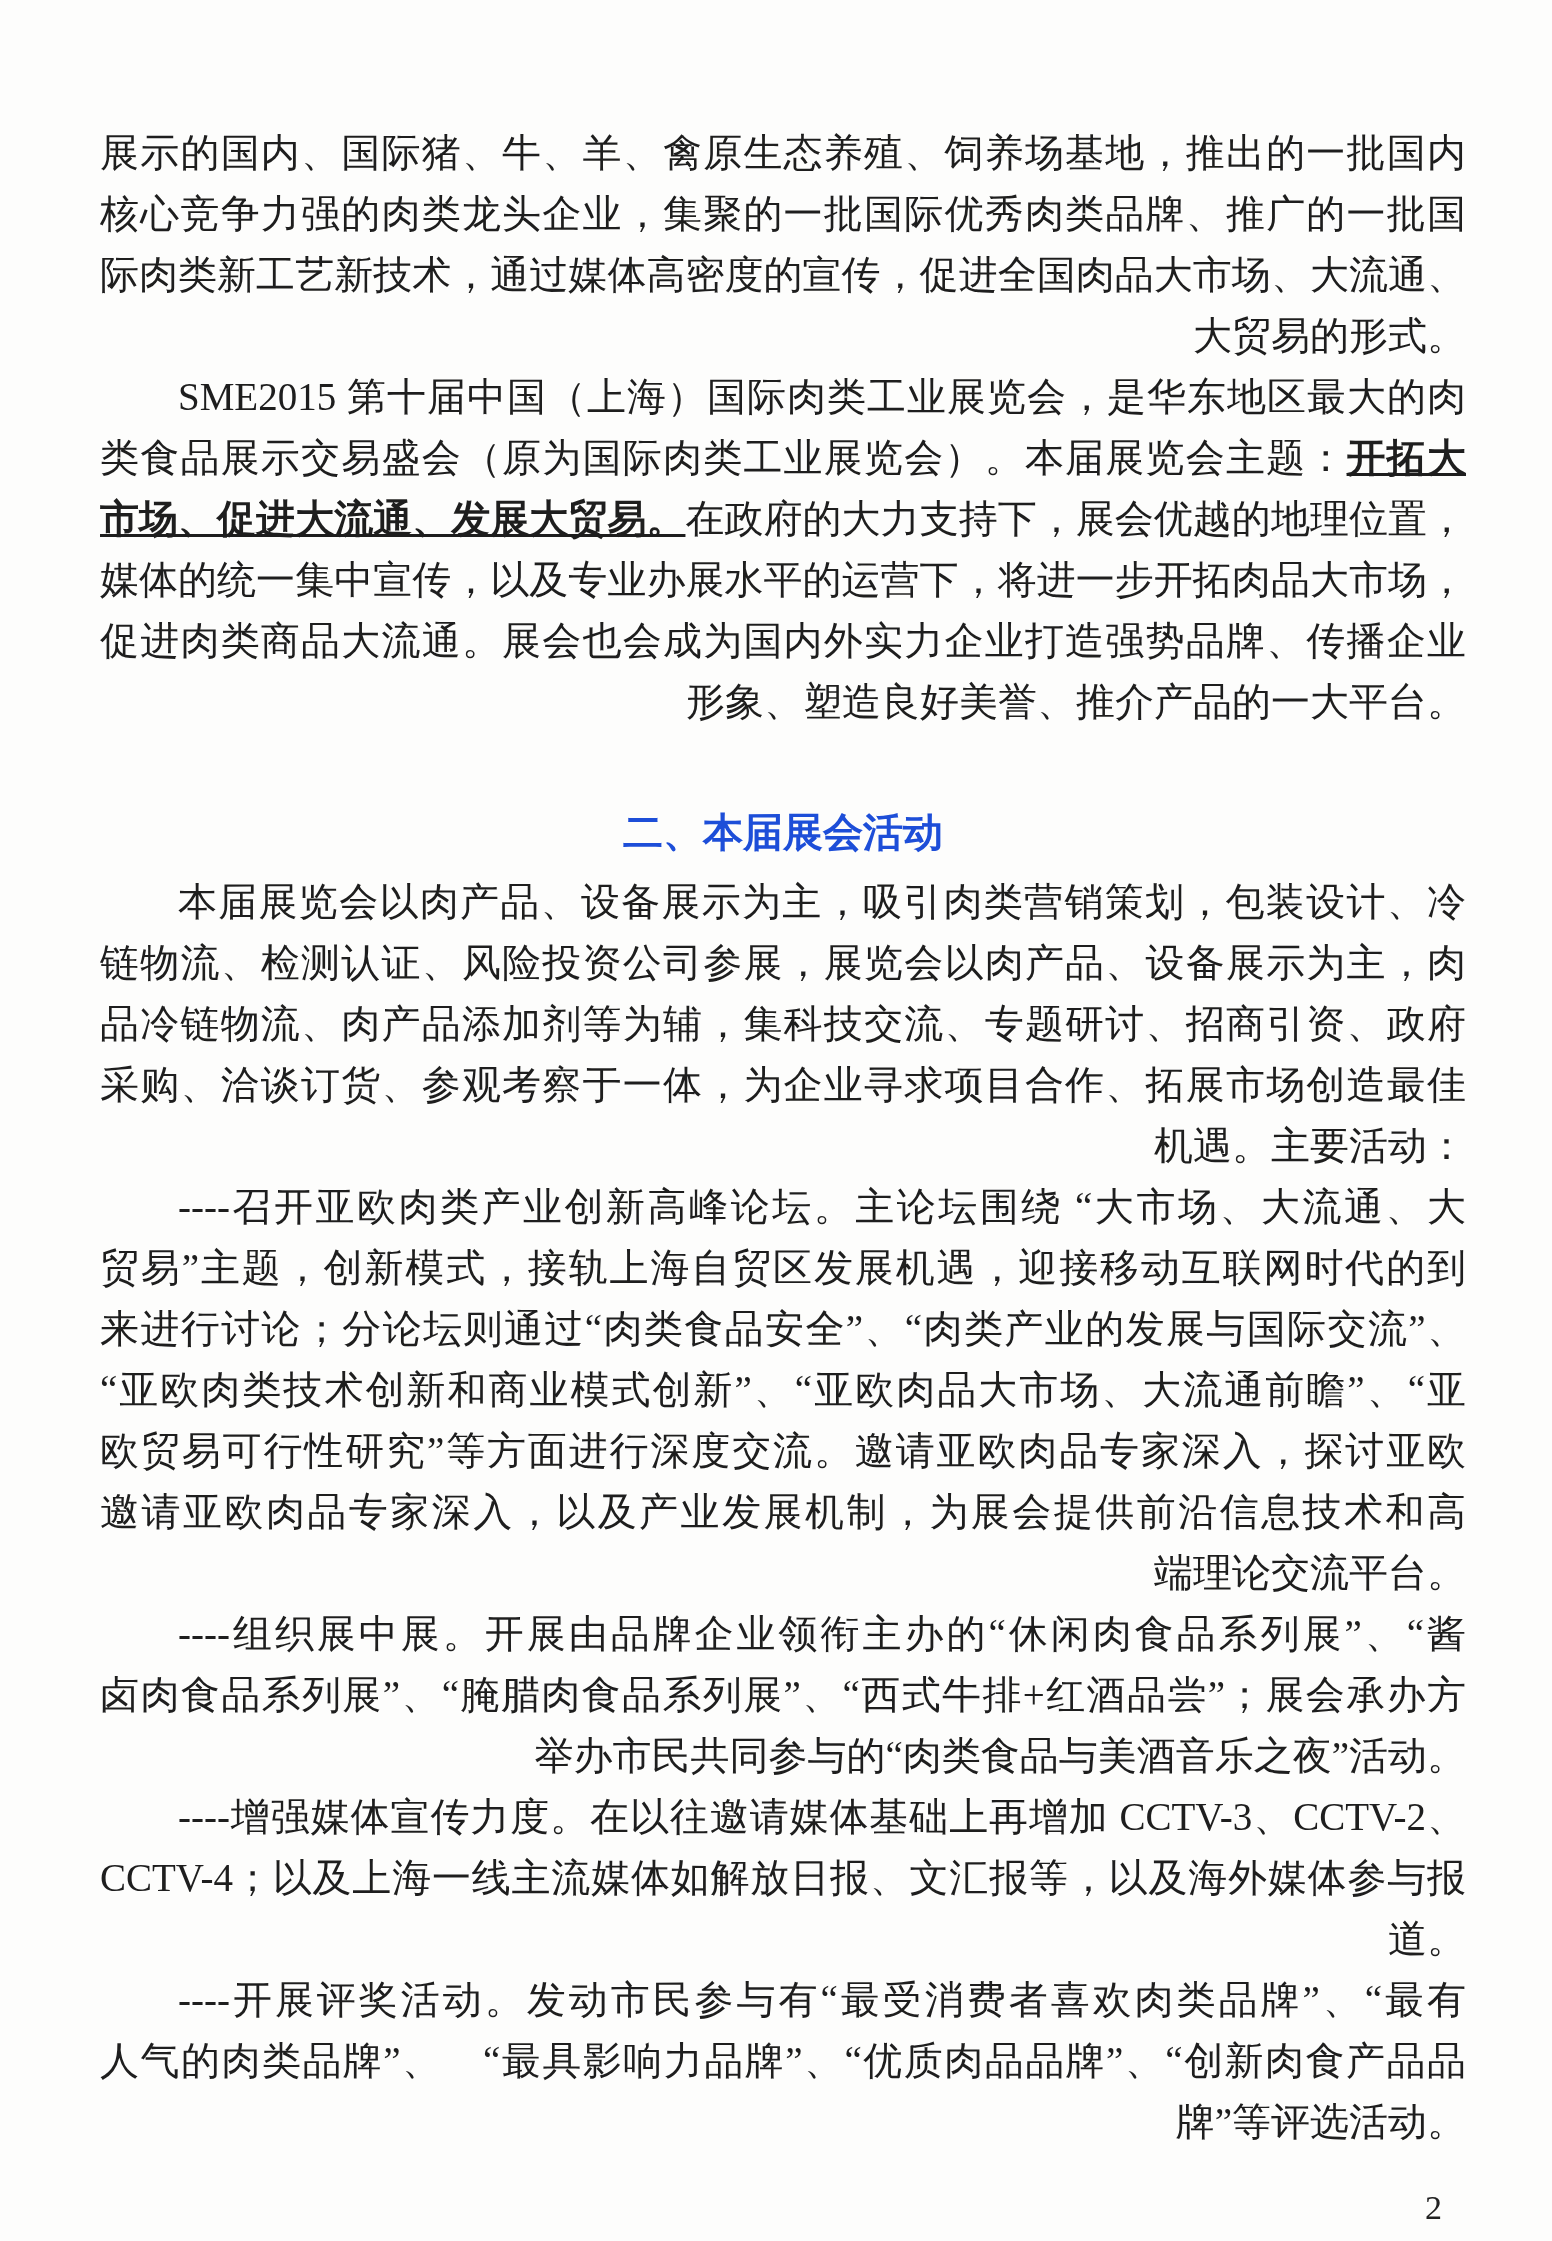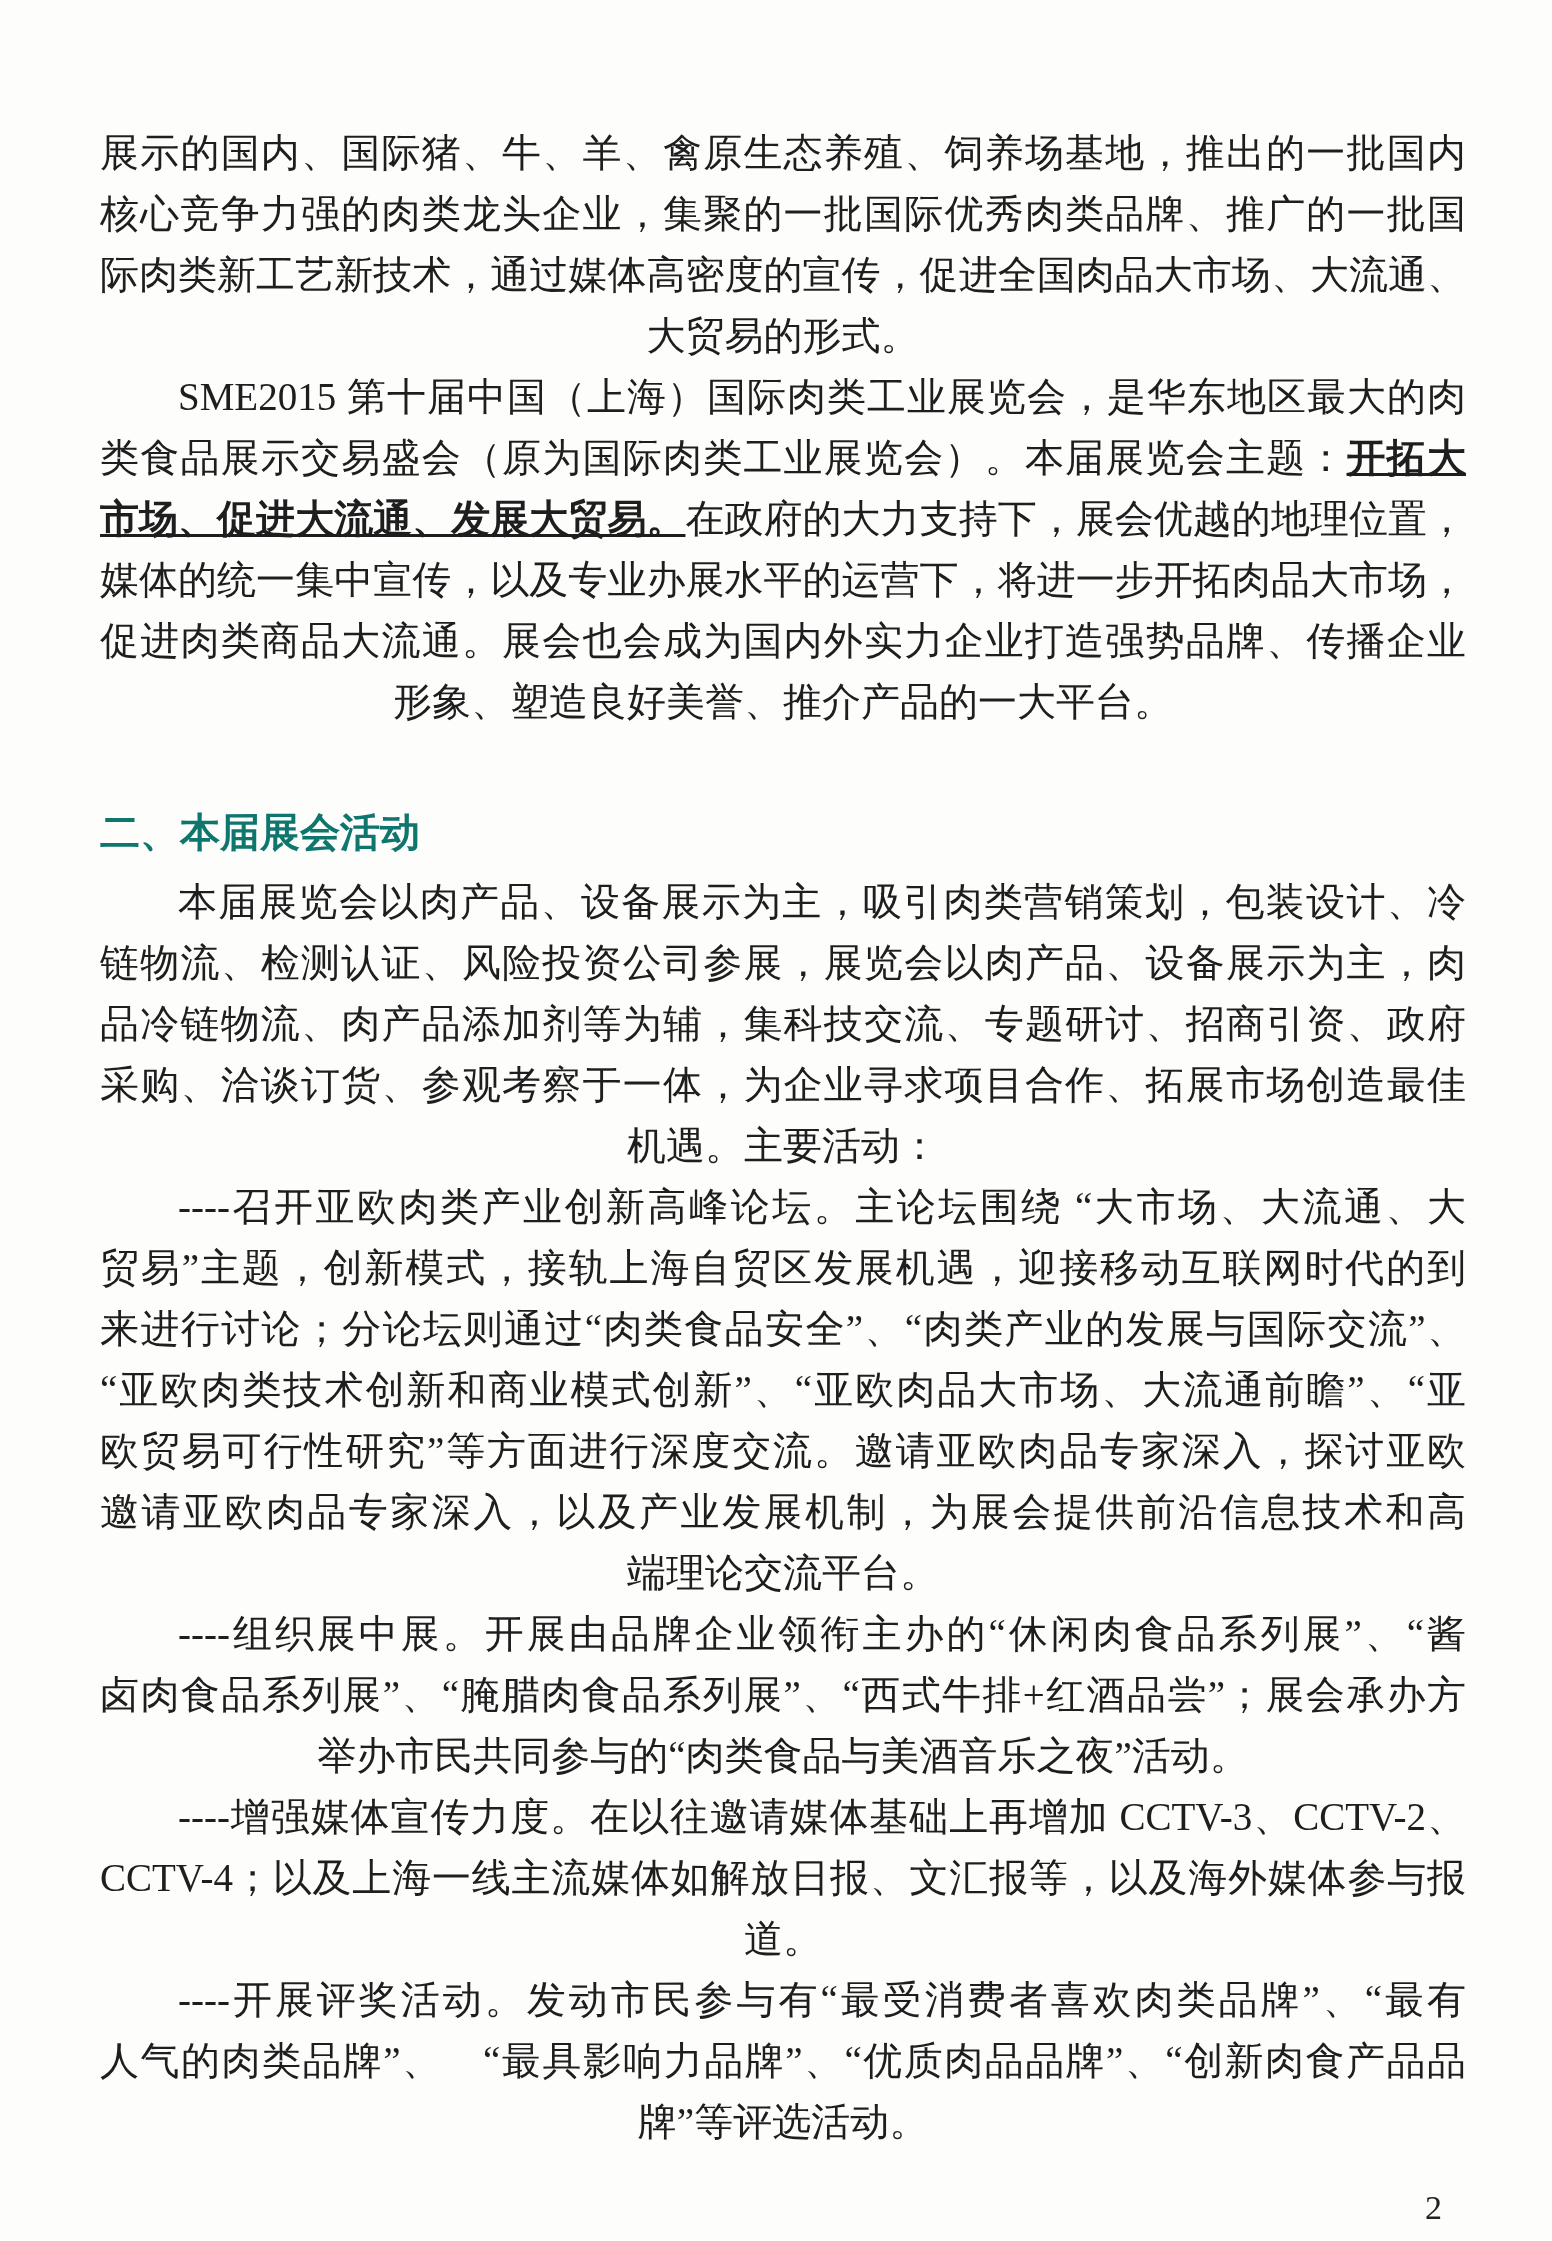--- a/index.html
+++ b/index.html
@@ -21,37 +21,37 @@
   }
   .para { margin: 0; }
   .line {
     height: 61px;
     overflow: hidden;
     text-align: justify;
     text-align-last: justify;
     white-space: nowrap;
   }
   .line.last {
-    text-align: center;
+    text-align: right;
     text-align-last: auto;
   }
   .line.indent { text-indent: 2em; }
   .bold-hei {
     font-family: "Liberation Sans", "DejaVu Sans", sans-serif;
     font-weight: 700;
     text-decoration: underline;
   }
   .section-heading {
     margin: 70px 0 8px 0;
     font-family: "Liberation Sans", "DejaVu Sans", sans-serif;
     font-weight: 700;
     font-size: 40px;
     line-height: 61px;
-    text-align: left;
-    color: #0f766e;
+    text-align: center;
+    color: #1d4ed8;
   }
   .page-number {
     position: absolute;
     right: 110px;
     bottom: 16px;
     font-size: 34px;
     line-height: 1;
     color: #222;
   }
 </style>

